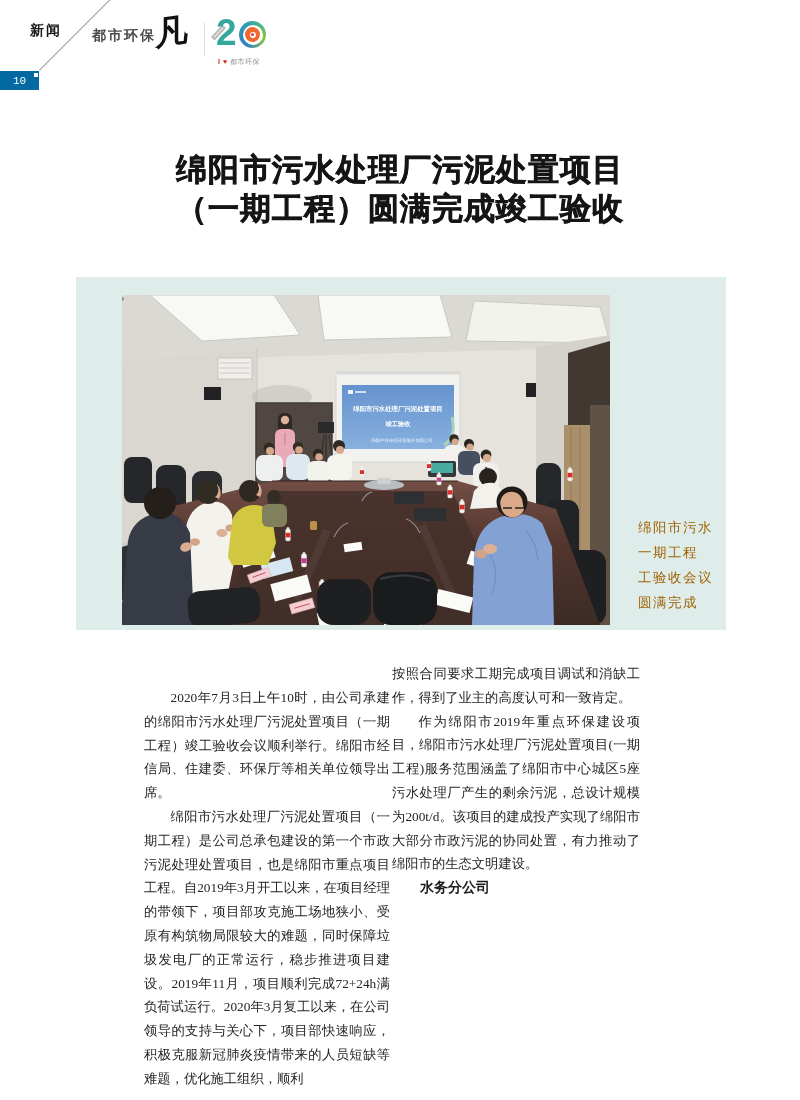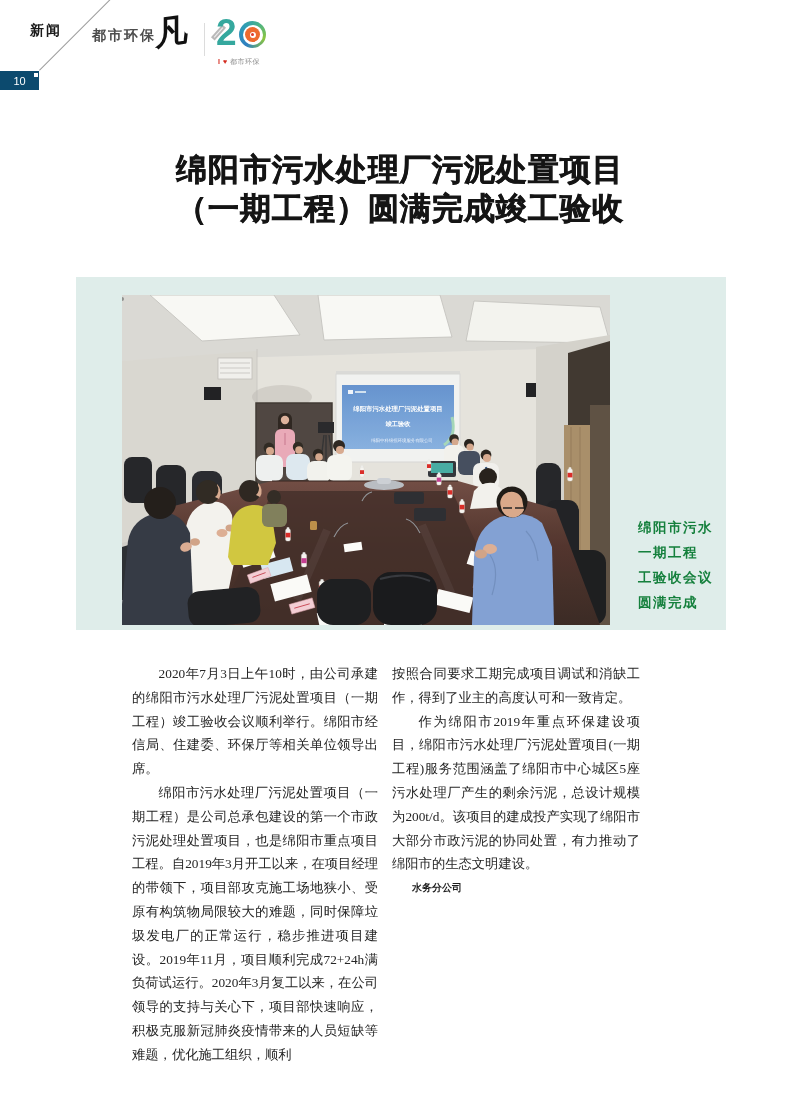--- a/index.html
+++ b/index.html
@@ -4,23 +4,23 @@
 <style>
   html,body{margin:0;padding:0;}
   body{width:800px;height:1100px;background:#ffffff;position:relative;overflow:hidden;
        font-family:"Liberation Sans",sans-serif;color:#222;}
   .page{position:absolute;inset:0;}
 
   
   .section-label{position:absolute;left:30px;top:22px;font-size:14px;font-weight:bold;color:#1a1a1a;letter-spacing:2px;}
   .diag-line{position:absolute;left:39px;top:70px;width:101px;height:1px;background:#9c9c9c;
              transform:rotate(-45deg);transform-origin:0 0;}
-  .page-num{position:absolute;left:0;top:71px;width:39px;height:19px;background:#0c4a6e;color:#fff;
+  .page-num{position:absolute;left:0;top:71px;width:39px;height:19px;background:#0369a1;color:#fff;
             display:flex;align-items:center;justify-content:center;font-size:11px;
-            font-family:Liberation Sans, sans-serif;}
+            font-family:Liberation Mono, monospace;}
   .page-num::after{content:"";position:absolute;top:1.5px;right:1.5px;width:4px;height:4px;background:#fff;}
   .brand{position:absolute;left:92px;top:27px;font-size:14px;font-weight:bold;color:#4d4d4d;
          letter-spacing:2px;font-family:"Liberation Serif",serif;}
   .brand-mark{position:absolute;left:155px;top:10px;font-size:33px;font-weight:bold;color:#111;
               transform:rotate(-8deg) skewX(-8deg);font-family:"Liberation Serif",serif;}
   .logo-divider{position:absolute;left:204px;top:23px;width:1px;height:33px;background:#dcdcdc;}
   .anni{position:absolute;left:212px;top:15px;width:64px;height:52px;}
   .anni-ribbon{position:absolute;left:-2px;top:15px;width:17px;height:5px;background:#b9b9b9;
                transform:rotate(-48deg);}
   .anni-ribbon::after{content:"";position:absolute;left:2px;top:2px;width:13px;height:1px;background:#efefef;}
@@ -39,32 +39,32 @@
   
   .title{position:absolute;left:0;top:150px;width:800px;text-align:center;color:#151515;
          font-weight:900;font-size:31px;line-height:39px;letter-spacing:1px;
          -webkit-text-stroke:0.6px #151515;}
 
   
   .photo-panel{position:absolute;left:76px;top:277px;width:650px;height:353px;background:#dfedea;}
   .photo-frame{position:absolute;left:46px;top:18px;width:488px;height:330px;overflow:hidden;background:#cfcdc8;}
   .photo-frame svg{display:block;}
   .caption{position:absolute;left:562px;top:238px;width:82px;font-size:13.5px;line-height:25px;
-           color:#15803d;letter-spacing:1.5px;font-weight:700;}
+           color:#a16207;letter-spacing:1.5px;font-weight:400;}
   .caption div{white-space:nowrap;}
 
   
   .col{position:absolute;top:662px;font-family:"Liberation Serif",serif;font-size:13.3px;
        line-height:23.8px;color:#252525;}
-  .col-left{left:132px;width:246px;}
+  .col-left{left:144px;width:246px;margin-top:24px;}
   .col-right{left:392px;width:248px;}
   .col p{margin:0;text-indent:2em;text-align:justify;}
   .col p.noindent{text-indent:0;}
   .sig{text-align:right;font-weight:bold;font-family:"Liberation Sans",sans-serif;
-       font-size:10px;padding-right:14px;margin-top:0;line-height:23.8px;color:#1d1d1d;}
+       font-size:14px;padding-right:14px;margin-top:0;line-height:23.8px;color:#1d1d1d;}
 
   
   .bb{fill:#f6f4f0;stroke:#d8d5d0;stroke-width:.4;}
   .bl{fill:#d8231f;}
   .bottle.m .bl{fill:#c2368e;}
   .bc{fill:#ececea;}
   .paper{fill:#fafaf8;}
   .card{fill:#f3ccd3;stroke:#dda3ad;stroke-width:.5;}
 </style>
 </head>

